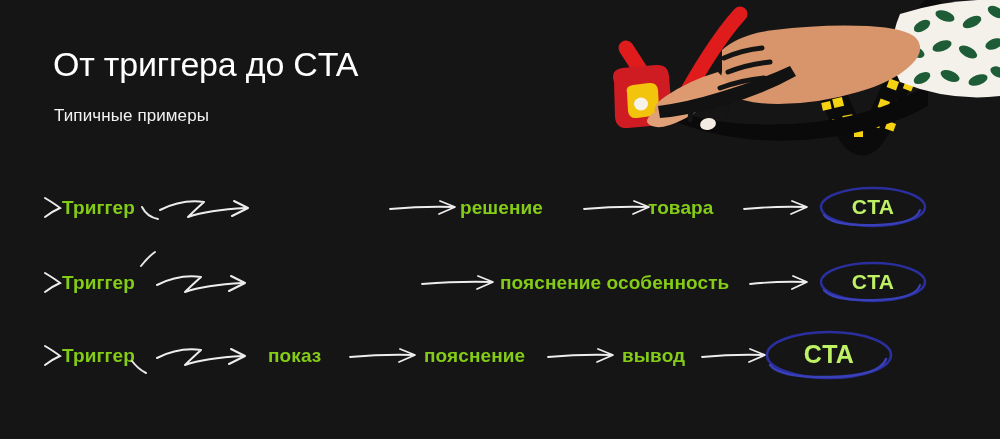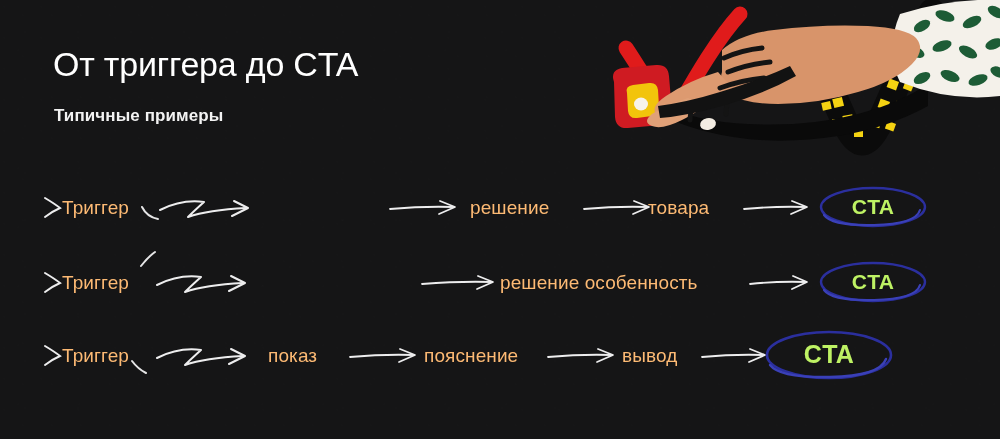--- a/index.html
+++ b/index.html
@@ -28,29 +28,29 @@
   }
 
   
   #title {
     position:absolute; left:53px; top:47px;
     font-size:34px; font-weight:400; color:#ffffff;
     letter-spacing:-0.2px; line-height:1.05; white-space:nowrap;
   }
   #subtitle {
     position:absolute; left:54px; top:106px;
-    font-size:17px; font-weight:700; color:#f2f2f2;
+    font-size:17px; font-weight:400; color:#f2f2f2;
     letter-spacing:.1px; white-space:nowrap;
   }
 
   
   .row { position:absolute; left:0; width:1000px; height:56px; }
   .node {
     position:absolute; top:50%; transform:translateY(-50%);
-    color:#fdba74; font-size:19px; font-weight:400;
+    color:#84cc16; font-size:19px; font-weight:700;
     white-space:nowrap; letter-spacing:.1px;
   }
   .node.trigger { font-size:19px; }
   .conn { position:absolute; top:50%; transform:translateY(-50%); }
   .cta-wrap {
     position:absolute; top:50%; transform:translateY(-50%);
   }
   .cta-label {
     position:absolute; left:0; top:0; width:100%; height:100%;
     display:flex; align-items:center; justify-content:center;
@@ -166,21 +166,21 @@
         <path d="M5 24 q22 -11 44 -8 q-10 9 -16 15 q20 -7 58 -9" stroke="#ededee" stroke-width="2" fill="none" stroke-linecap="round" stroke-linejoin="round"></path>
         <path d="M79 15 l14 7 l-16 8" stroke="#ededee" stroke-width="2" fill="none" stroke-linecap="round" stroke-linejoin="round"></path>
       </svg>
     </div>
     <div class="conn" style="left:388px;width:74px;height:24px">
       <svg width="74" height="24" viewBox="0 0 74 24">
         <path d="M2 13 q34 -3 64 -2" stroke="#ededee" stroke-width="1.8" fill="none" stroke-linecap="round"></path>
         <path d="M52 5 l15 6 l-16 7" stroke="#ededee" stroke-width="1.8" fill="none" stroke-linecap="round" stroke-linejoin="round"></path>
       </svg>
     </div>
-    <div class="node" style="left:470px">решение</div>
+    <div class="node" style="left:460px">решение</div>
     <div class="conn" style="left:582px;width:74px;height:24px">
       <svg width="74" height="24" viewBox="0 0 74 24">
         <path d="M2 13 q34 -3 64 -2" stroke="#ededee" stroke-width="1.8" fill="none" stroke-linecap="round"></path>
         <path d="M52 5 l15 6 l-16 7" stroke="#ededee" stroke-width="1.8" fill="none" stroke-linecap="round" stroke-linejoin="round"></path>
       </svg>
     </div>
     <div class="node" style="left:648px">товара</div>
     <div class="conn" style="left:742px;width:72px;height:24px">
       <svg width="72" height="24" viewBox="0 0 72 24">
         <path d="M2 13 q32 -3 62 -2" stroke="#ededee" stroke-width="1.8" fill="none" stroke-linecap="round"></path>
@@ -213,21 +213,21 @@
         <path d="M5 24 q22 -11 44 -8 q-10 9 -16 15 q20 -7 58 -9" stroke="#ededee" stroke-width="2" fill="none" stroke-linecap="round" stroke-linejoin="round"></path>
         <path d="M79 15 l14 7 l-16 8" stroke="#ededee" stroke-width="2" fill="none" stroke-linecap="round" stroke-linejoin="round"></path>
       </svg>
     </div>
     <div class="conn" style="left:420px;width:80px;height:24px">
       <svg width="80" height="24" viewBox="0 0 80 24">
         <path d="M2 13 q38 -3 70 -2" stroke="#ededee" stroke-width="1.8" fill="none" stroke-linecap="round"></path>
         <path d="M58 5 l15 6 l-16 7" stroke="#ededee" stroke-width="1.8" fill="none" stroke-linecap="round" stroke-linejoin="round"></path>
       </svg>
     </div>
-    <div class="node" style="left:500px">решение особенность</div>
+    <div class="node" style="left:500px">пояснение особенность</div>
     <div class="conn" style="left:748px;width:66px;height:24px">
       <svg width="66" height="24" viewBox="0 0 66 24">
         <path d="M2 13 q28 -3 56 -2" stroke="#ededee" stroke-width="1.8" fill="none" stroke-linecap="round"></path>
         <path d="M45 5 l14 6 l-15 7" stroke="#ededee" stroke-width="1.8" fill="none" stroke-linecap="round" stroke-linejoin="round"></path>
       </svg>
     </div>
     <div class="cta-wrap" style="left:816px;width:114px;height:50px">
       <svg width="114" height="50" viewBox="0 0 114 50">
         <ellipse cx="57" cy="24" rx="52" ry="19" stroke="#2b2f9e" stroke-width="2.4" fill="none"></ellipse>
         <path d="M104 27 q-4 14 -46 15 q-42 1 -50 -10" stroke="#3a40b8" stroke-width="2.2" fill="none" stroke-linecap="round"></path>

